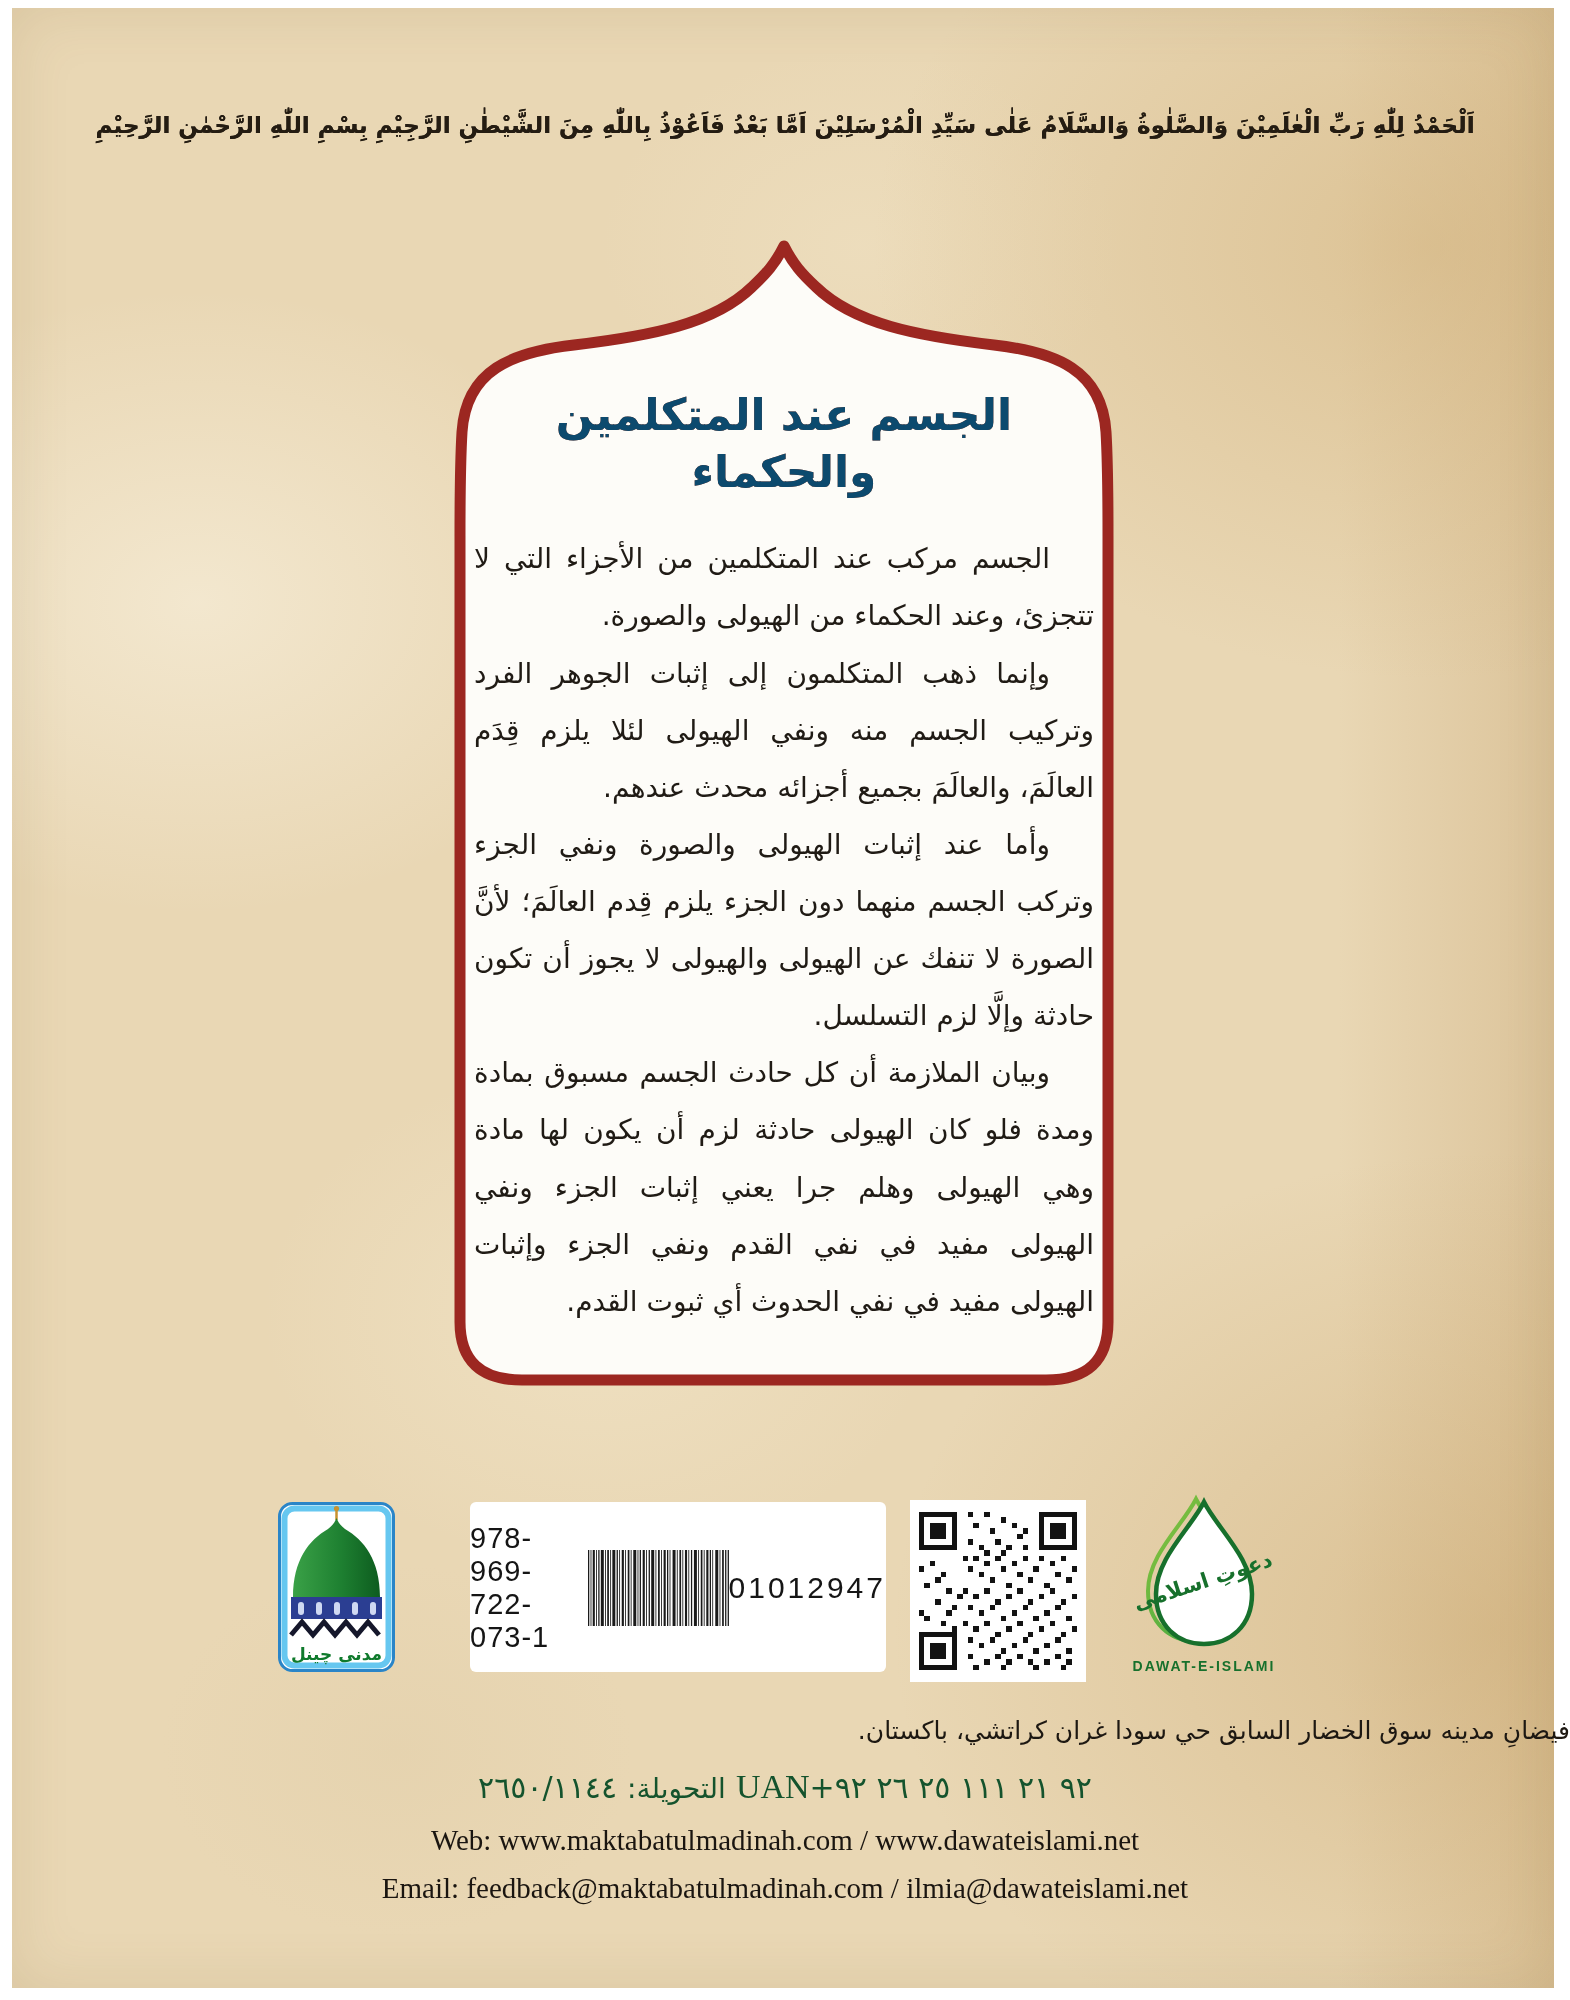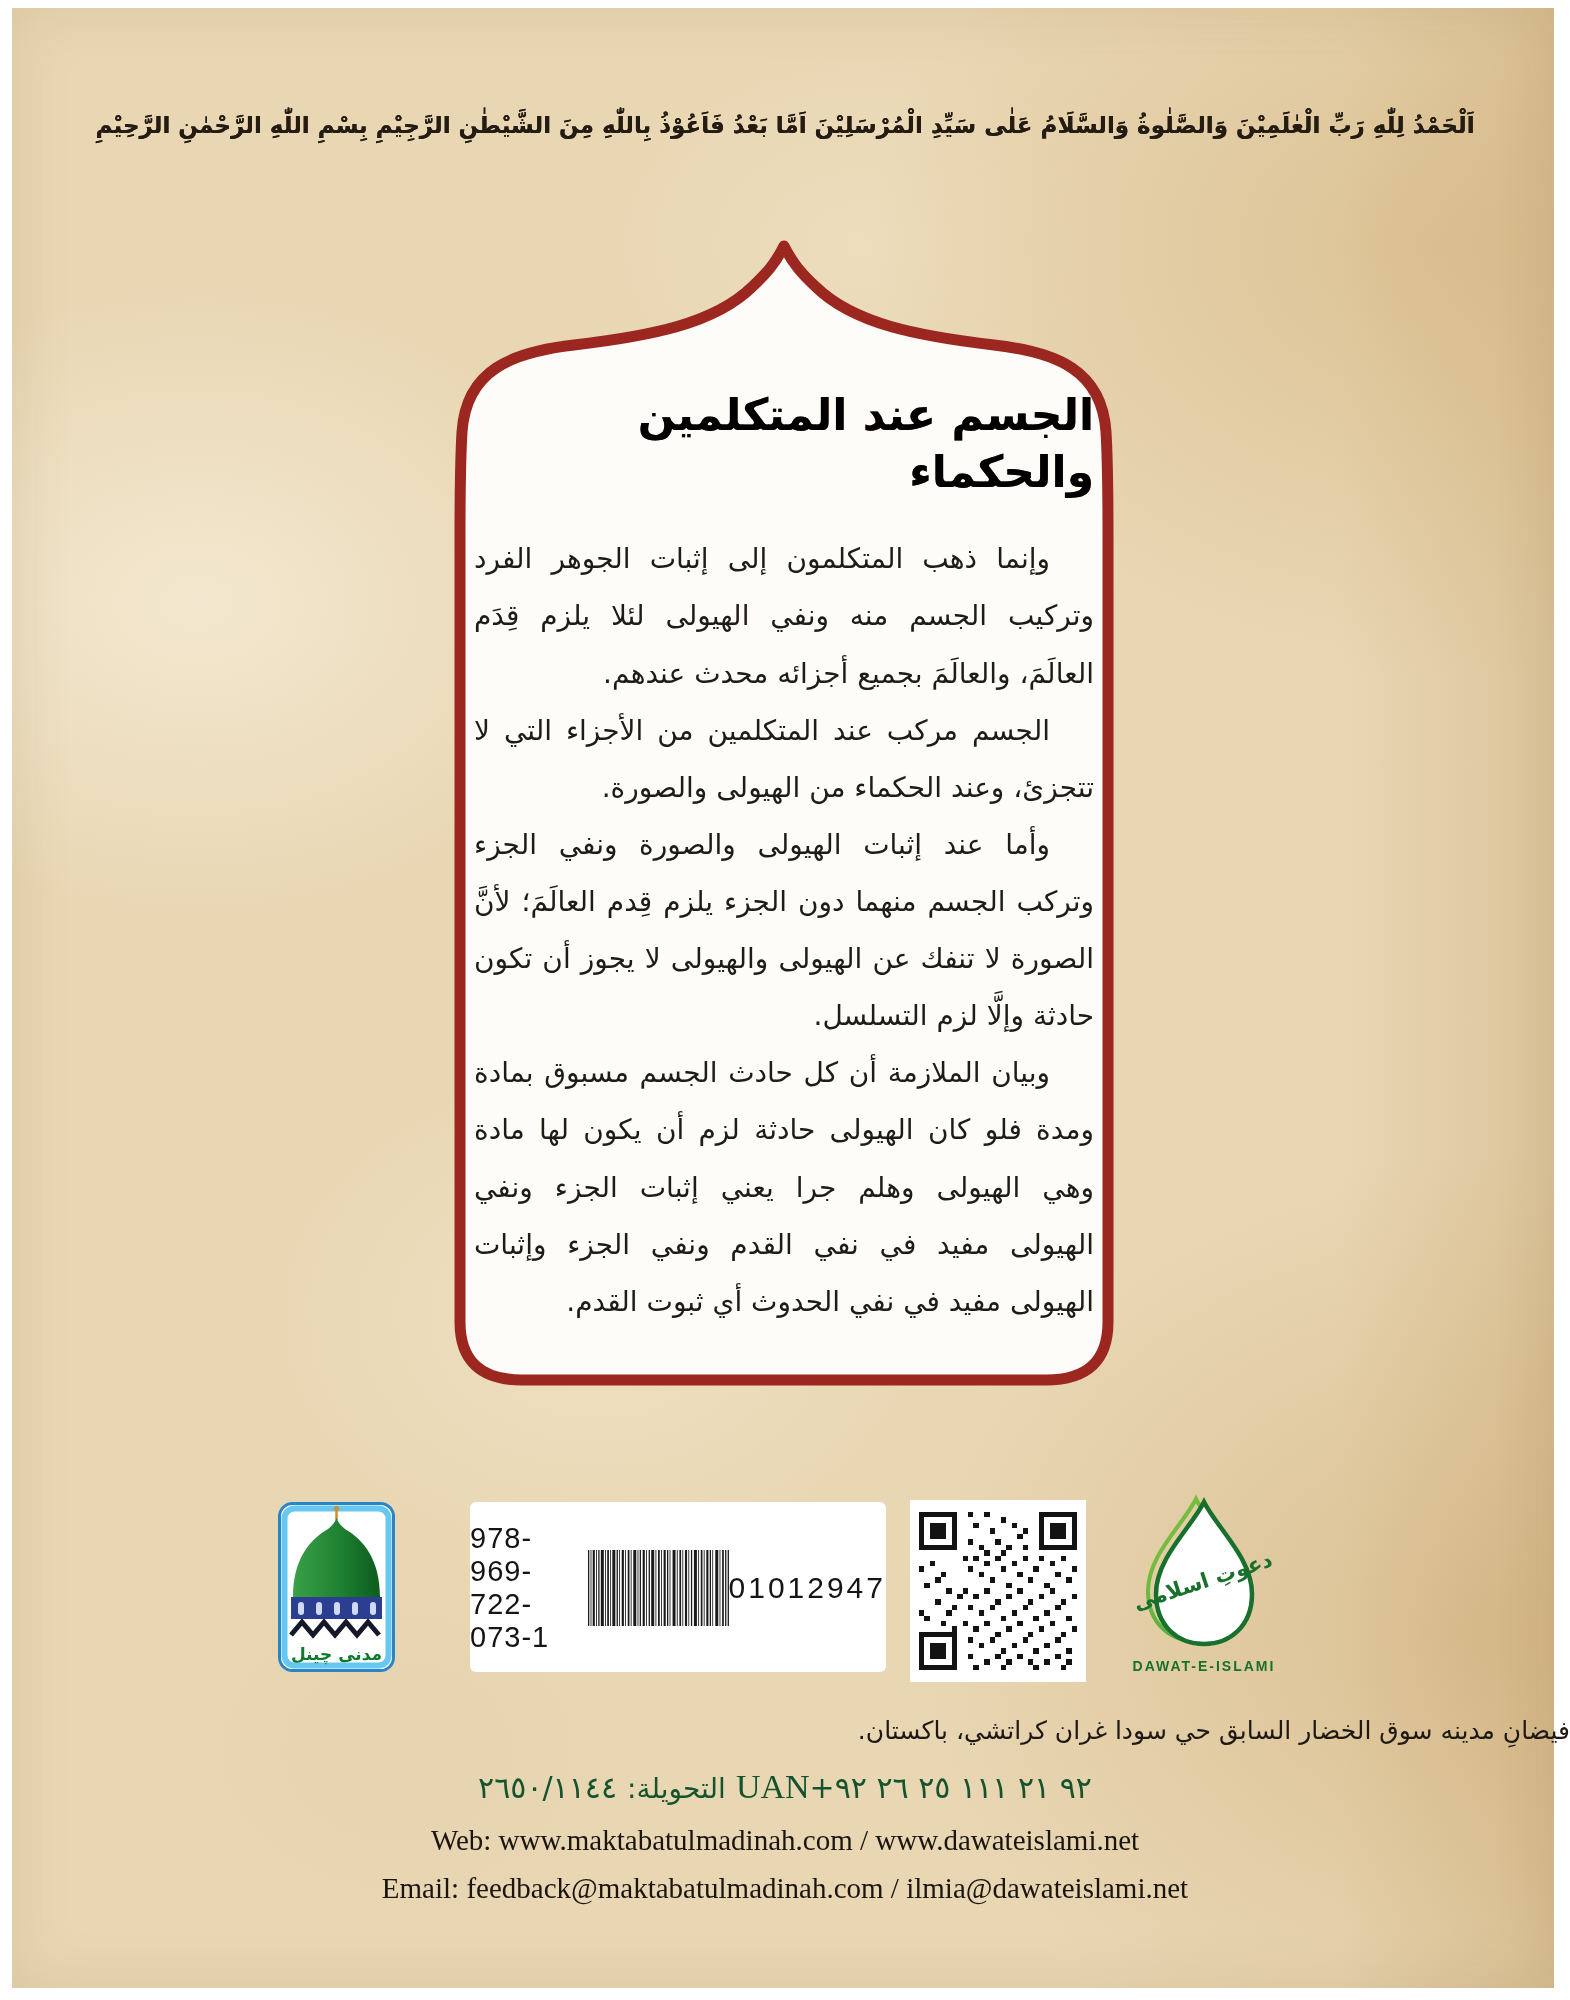--- a/index.html
+++ b/index.html
@@ -35,22 +35,22 @@
     text-shadow:0 0 .4px #241c12;
   }
   
   .panel-wrap{left:418px;top:236px;width:732px;height:1178px;}
   .panel-wrap svg.frame{position:absolute;inset:0;}
   .panel-content{
     position:absolute;left:56px;right:56px;top:150px;bottom:40px;
     overflow:hidden;
   }
   .panel-title{
-    text-align:right;direction:rtl;
-    font-size:44px;font-weight:bold;color:#000000;
+    text-align:center;direction:rtl;
+    font-size:44px;font-weight:bold;color:#0c4a6e;
     margin:0 0 30px 0;line-height:1.3;
     text-shadow:0 0 .5px #9c3a1d;
   }
   .panel-body p{
     direction:rtl;text-align:justify;
     font-size:28px;line-height:2.04;color:#201b15;
     margin:0;text-indent:44px;
   }
   
   .madani{left:278px;top:1502px;width:117px;height:220px;text-align:center;}
@@ -119,22 +119,22 @@
              Q 690 1144 690 1086
              L 690 300
              C 690 260 690 230 688 196
              C 684 134 638 116 576 109
              C 500 100 436 88 398 51
              C 384 38 375 28 366 10 Z" fill="#fdfcf8" stroke="#9c2721" stroke-width="11" stroke-linejoin="round"></path>
   </svg>
   <div class="panel-content">
     <h1 class="panel-title">الجسم عند المتكلمين والحكماء</h1>
     <div class="panel-body">
+      <p>الجسم مركب عند المتكلمين من الأجزاء التي لا تتجزئ، وعند الحكماء من الهيولى والصورة.</p>
       <p>وإنما ذهب المتكلمون إلى إثبات الجوهر الفرد وتركيب الجسم منه ونفي الهيولى لئلا يلزم قِدَم العالَمَ، والعالَمَ بجميع أجزائه محدث عندهم.</p>
-      <p>الجسم مركب عند المتكلمين من الأجزاء التي لا تتجزئ، وعند الحكماء من الهيولى والصورة.</p>
       <p>وأما عند إثبات الهيولى والصورة ونفي الجزء وتركب الجسم منهما دون الجزء يلزم قِدم العالَمَ؛ لأنَّ الصورة لا تنفك عن الهيولى والهيولى لا يجوز أن تكون حادثة وإلَّا لزم التسلسل.</p>
       <p>وبيان الملازمة أن كل حادث الجسم مسبوق بمادة ومدة فلو كان الهيولى حادثة لزم أن يكون لها مادة وهي الهيولى وهلم جرا يعني إثبات الجزء ونفي الهيولى مفيد في نفي القدم ونفي الجزء وإثبات الهيولى مفيد في نفي الحدوث أي ثبوت القدم.</p>
     </div>
   </div>
 </div>
 
 <div class="abs madani">
   <svg viewBox="0 0 117 170" width="117" height="170" aria-hidden="true">
     <defs>
       <linearGradient id="domeG" x1="0" y1="0" x2="1" y2="0">

